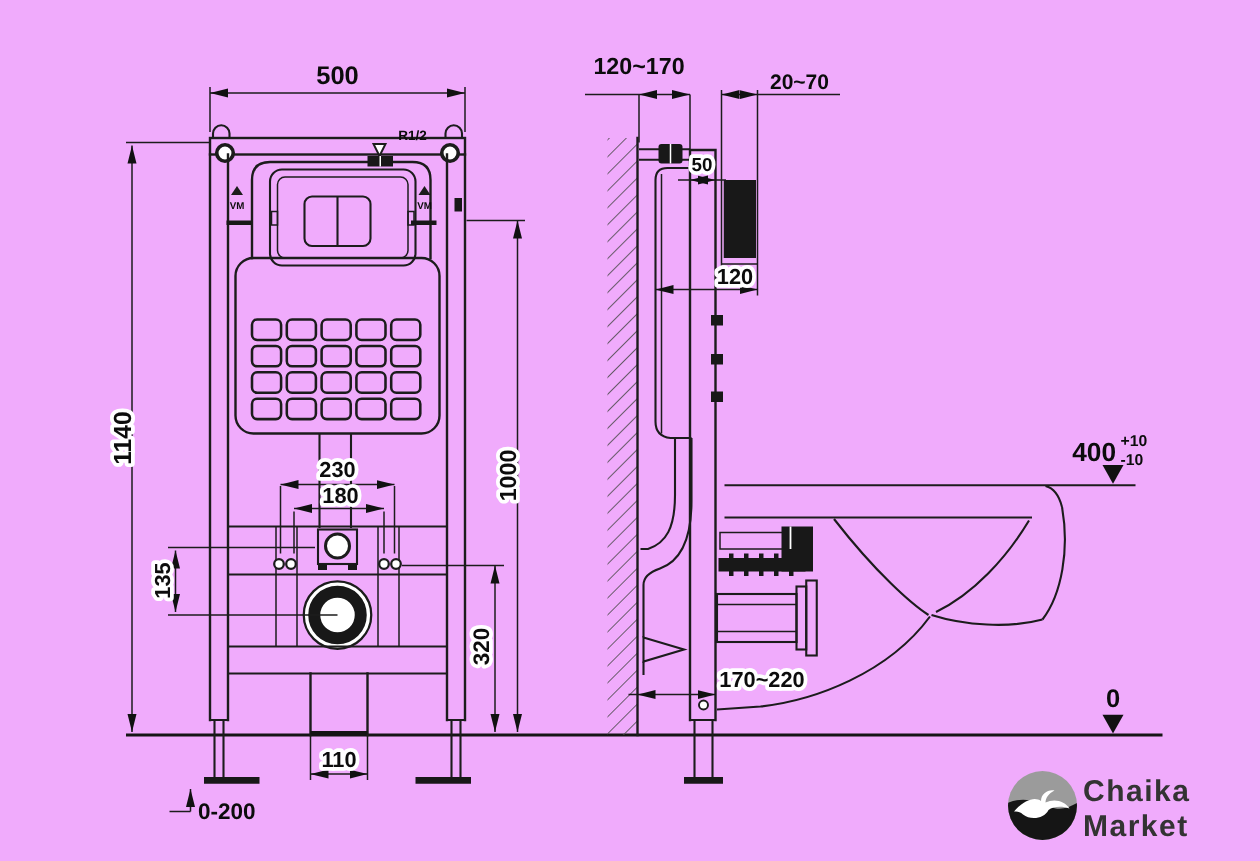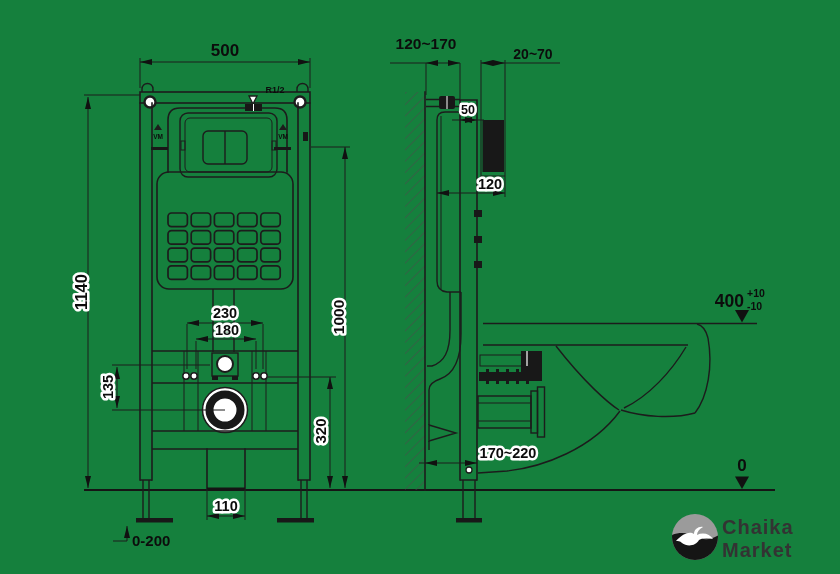--- a/index.html
+++ b/index.html
@@ -1,16 +1,16 @@
 <!DOCTYPE html>
 <html><head>
 <meta charset="utf-8">
 <style>
   html,body{margin:0;padding:0;background:#ffffff;}
-  .stage{width:840px;height:574px;position:relative;background:#15803d;overflow:hidden;}
+  .stage{width:840px;height:574px;position:relative;background:#f0abfc;overflow:hidden;}
   svg{display:block;}
   .ln{stroke:#1c1c1c;stroke-width:1.6;fill:none;stroke-linecap:square;}
   .thin{stroke:#1c1c1c;stroke-width:1;fill:none;}
   .med{stroke:#1c1c1c;stroke-width:1.4;fill:none;}
   .fillDark{fill:#181818;stroke:none;}
   .dim{font-family:"Liberation Sans",sans-serif;font-weight:bold;fill:#0c0c0c;}
   .halo{paint-order:stroke;stroke:#ffffff;stroke-width:5px;stroke-linejoin:round;}
   .logoTxt{font-family:"Liberation Sans",sans-serif;font-weight:bold;fill:#333333;letter-spacing:1px;}
 </style>
 </head>

